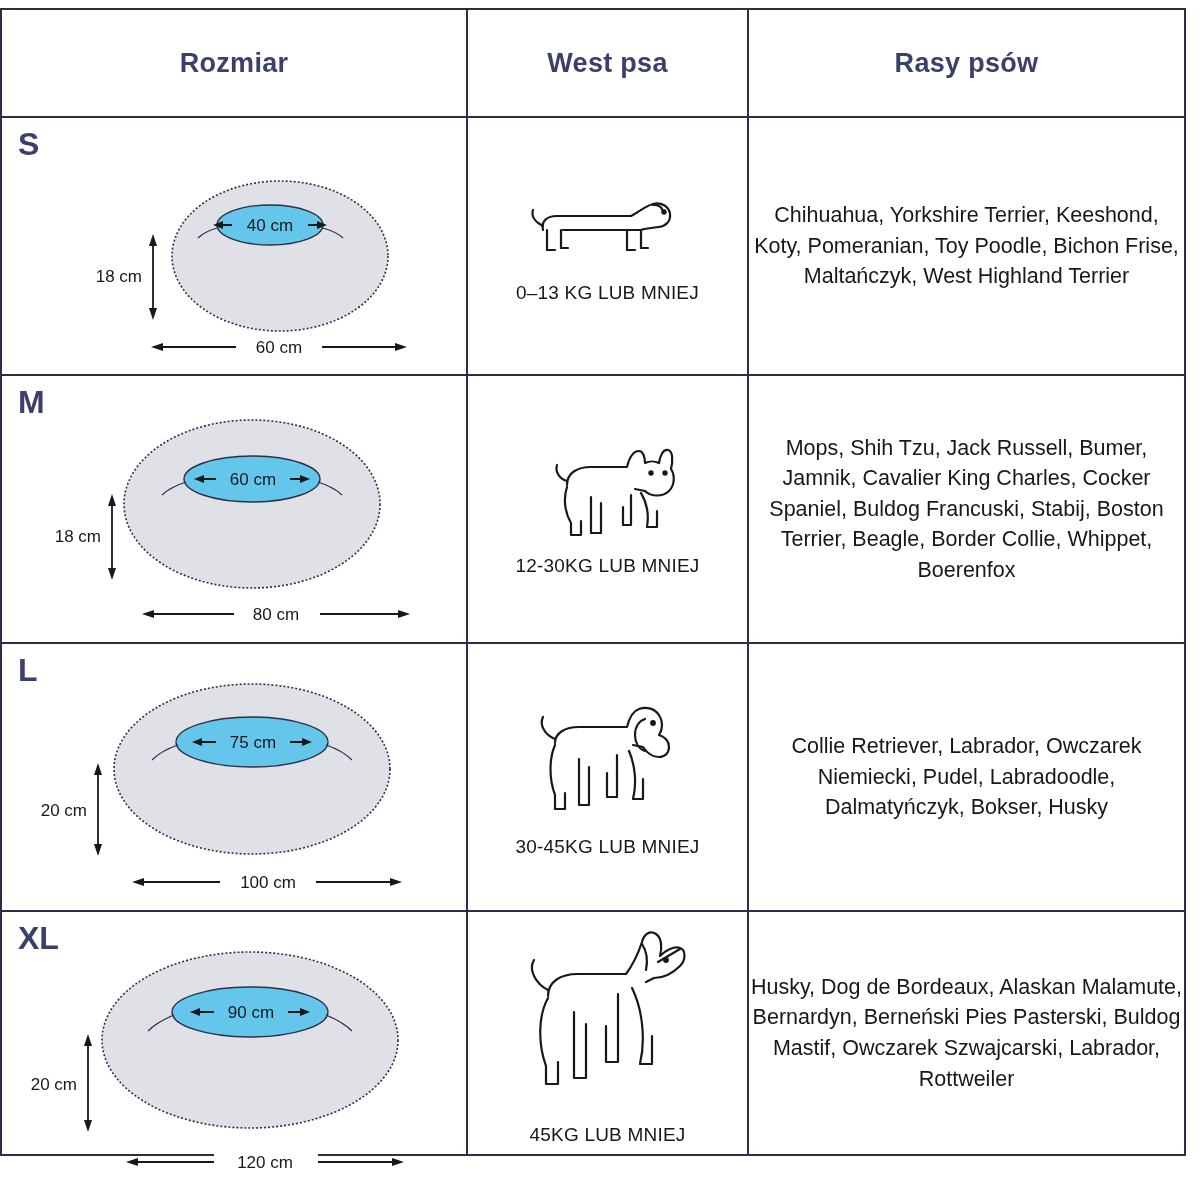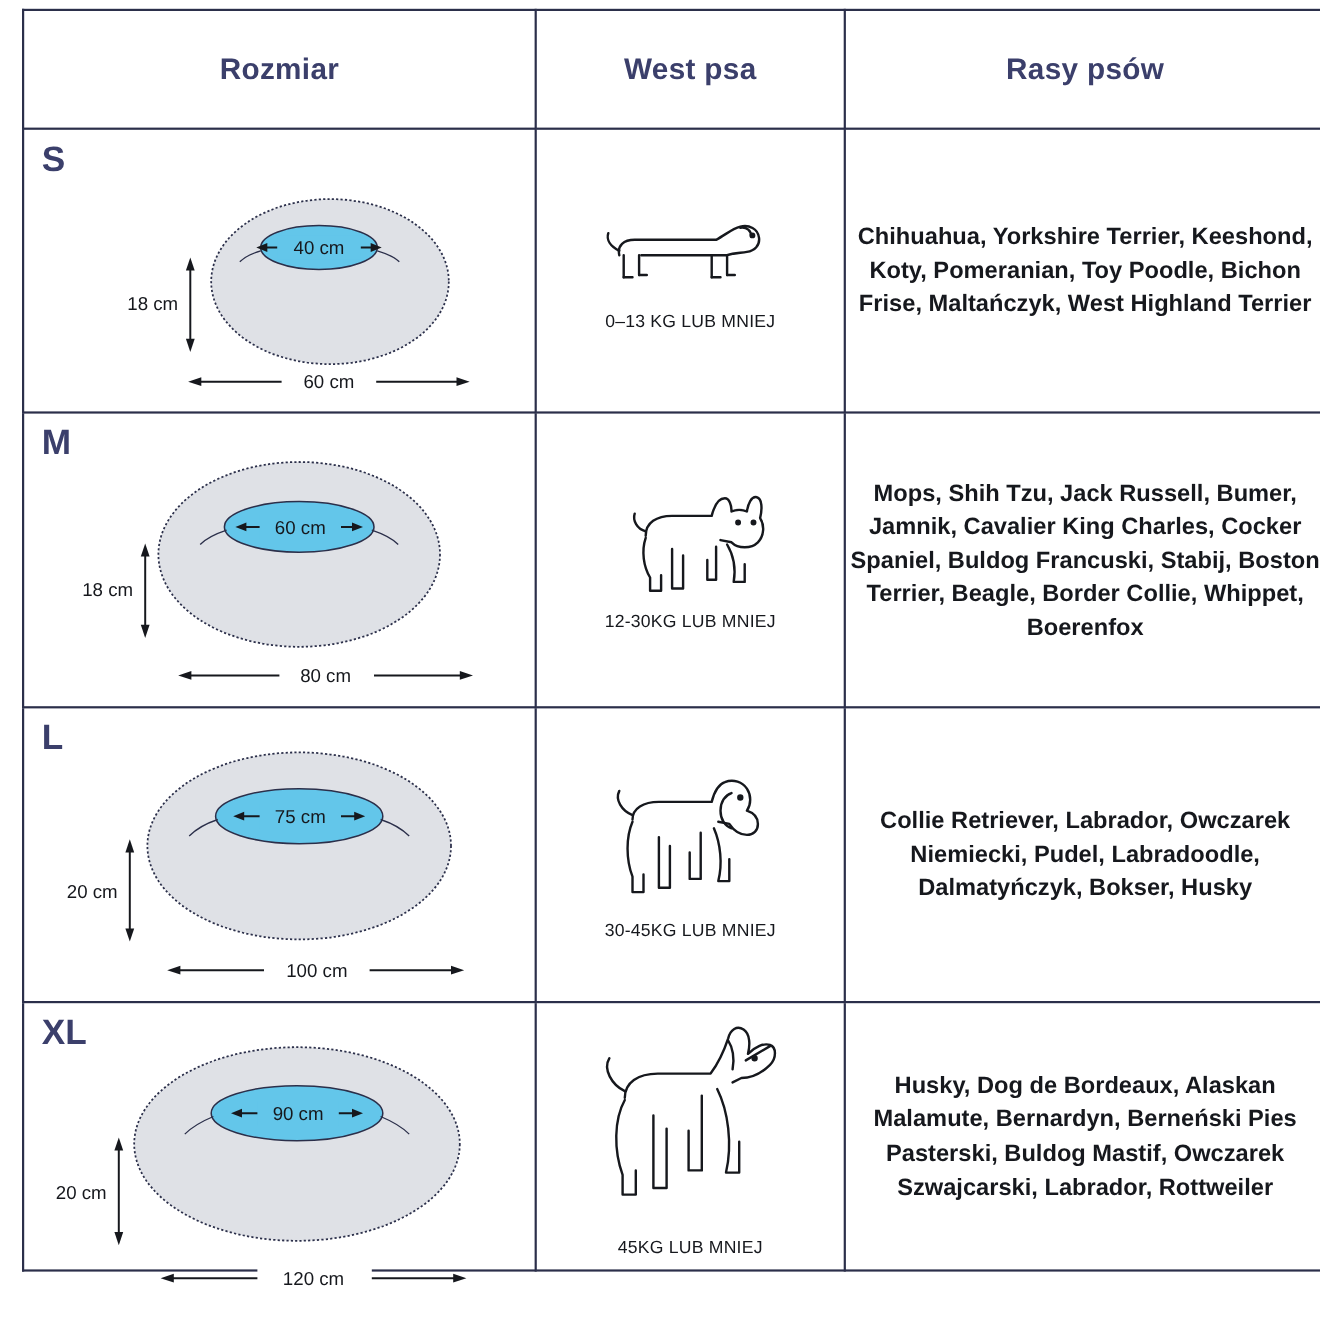--- a/index.html
+++ b/index.html
@@ -9,21 +9,21 @@
     width: 1200px;
     height: 1200px;
     background: #ffffff;
     font-family: "Liberation Sans", sans-serif;
   }
   .sheet {
     width: 1200px;
     height: 1200px;
     position: relative;
     background: #ffffff;
-    padding: 8px 8px 0 20px;
+    padding: 8px 8px 0 0;
   }
   table.size-table {
     width: 1184px;
     border-collapse: collapse;
     table-layout: fixed;
   }
   table.size-table td, table.size-table th {
     border: 2px solid #2b2f4a;
     padding: 0;
     vertical-align: middle;
@@ -61,35 +61,35 @@
     left: 0; top: 0; right: 0; bottom: 0;
   }
   .bed-wrap svg { display: block; }
 
   .weight-cell {
     position: relative;
     text-align: center;
   }
   .dog-svg { display: block; margin: 0 auto; }
   .weight-label {
-    font-size: 16px;
+    font-size: 19px;
     color: #16181d;
     letter-spacing: 0.2px;
     margin-top: 4px;
     white-space: nowrap;
   }
 
   .breeds-cell {
     text-align: center;
     padding: 10px 14px;
     font-size: 21.5px;
     line-height: 1.42;
     color: #16181d;
   }
-  .breeds-cell.bold { font-weight: bold; }
+  .breeds-cell.bold { font-weight: normal; }
 
   .dim-text { font-size: 17px; fill: #16181d; font-family: "Liberation Sans", sans-serif; }
 </style>
 </head>
 <body>
 
 <div class="sheet">
   <table class="size-table">
     <colgroup>
         <col class="c1">

